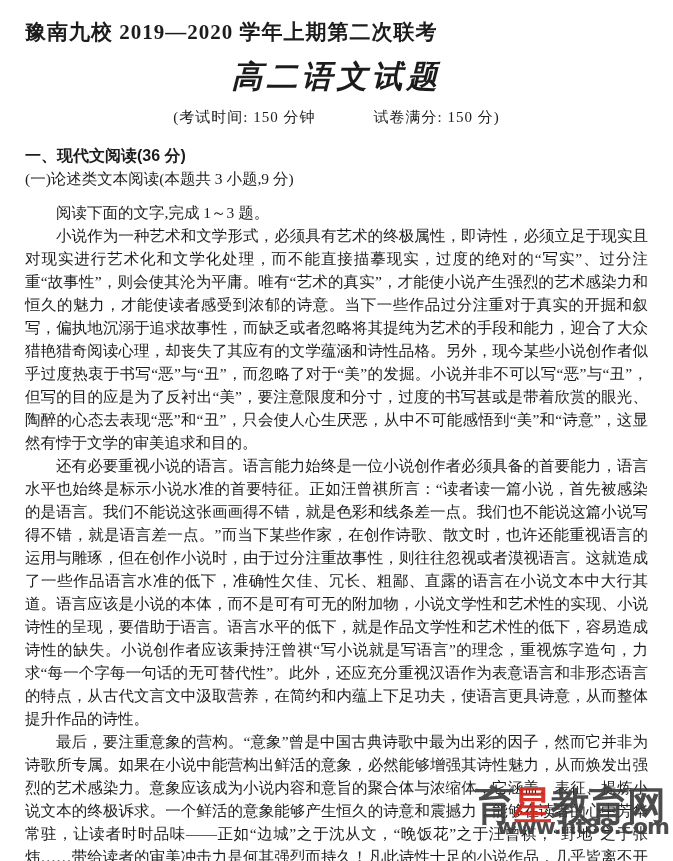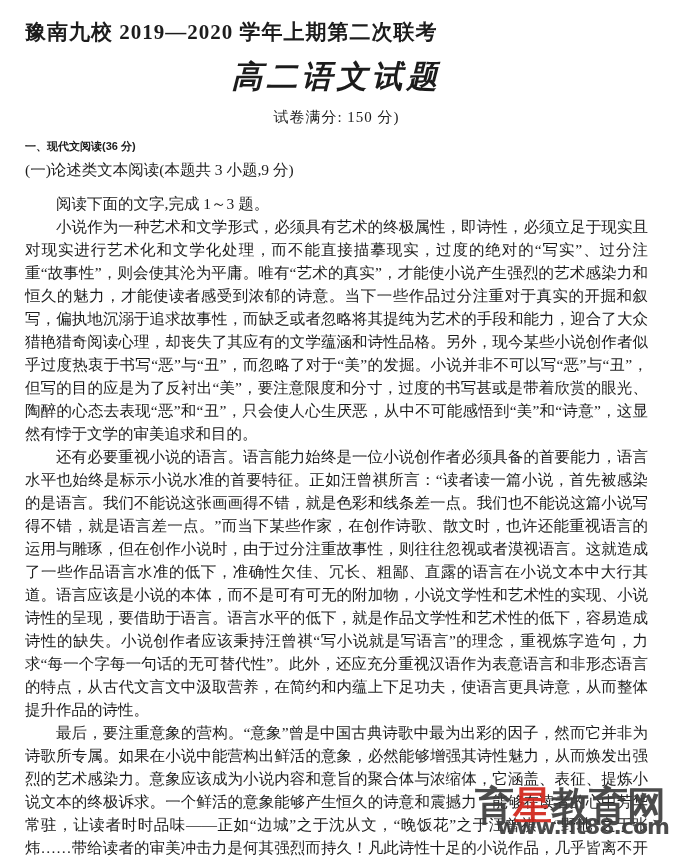--- a/index.html
+++ b/index.html
@@ -33,24 +33,24 @@
   }
   .exam-info {
     display: flex;
     justify-content: center;
     gap: 58px;
     font-size: 15px;
     margin-top: 10px;
     letter-spacing: 1px;
   }
   .section-heading {
-    font-size: 11px;
+    font-size: 16px;
     font-weight: 700;
     font-family: "Liberation Sans", sans-serif;
-    margin-top: 8px;
+    margin-top: 17px;
     line-height: 23px;
   }
   .subsection-heading {
     font-size: 15.5px;
     line-height: 23px;
   }
   .instruction {
     font-size: 15.5px;
     line-height: 23px;
     text-indent: 2em;
@@ -91,20 +91,21 @@
 </style>
 </head>
 <body>
 
 <div class="page">
   <div class="school-line">豫南九校 2019—2020 学年上期第二次联考</div>
 
   <h1 class="main-title">高二语文试题</h1>
 
   <div class="exam-info">
+    <span>(考试时间: 150 分钟</span>
     <span>试卷满分: 150 分)</span>
   </div>
 
   <div class="section-heading">一、现代文阅读(36 分)</div>
 
   <div class="subsection-heading">(一)论述类文本阅读(本题共 3 小题,9 分)</div>
 
   <div class="instruction">阅读下面的文字,完成 1～3 题。</div>
 
   <p class="body-par">小说作为一种艺术和文学形式，必须具有艺术的终极属性，即诗性，必须立足于现实且对现实进行艺术化和文学化处理，而不能直接描摹现实，过度的绝对的“写实”、过分注重“故事性”，则会使其沦为平庸。唯有“艺术的真实”，才能使小说产生强烈的艺术感染力和恒久的魅力，才能使读者感受到浓郁的诗意。当下一些作品过分注重对于真实的开掘和叙写，偏执地沉溺于追求故事性，而缺乏或者忽略将其提纯为艺术的手段和能力，迎合了大众猎艳猎奇阅读心理，却丧失了其应有的文学蕴涵和诗性品格。另外，现今某些小说创作者似乎过度热衷于书写“恶”与“丑”，而忽略了对于“美”的发掘。小说并非不可以写“恶”与“丑”，但写的目的应是为了反衬出“美”，要注意限度和分寸，过度的书写甚或是带着欣赏的眼光、陶醉的心态去表现“恶”和“丑”，只会使人心生厌恶，从中不可能感悟到“美”和“诗意”，这显然有悖于文学的审美追求和目的。</p>

